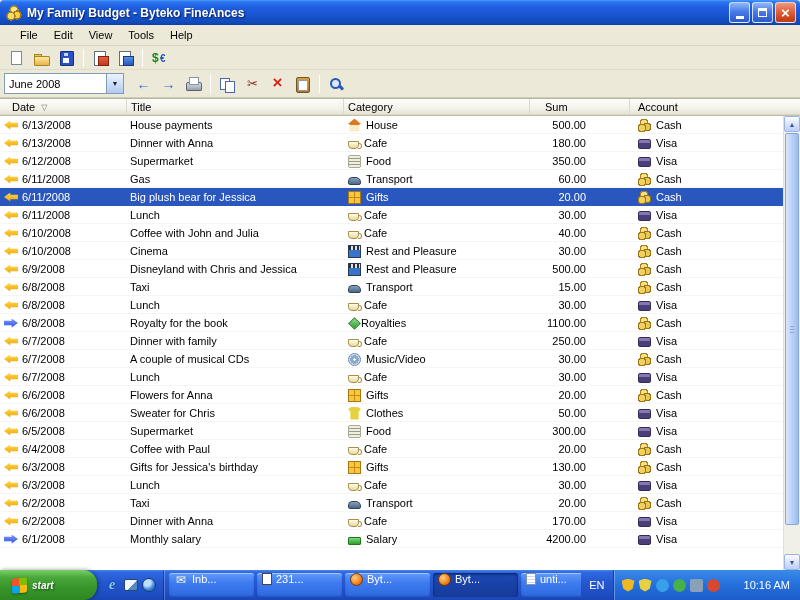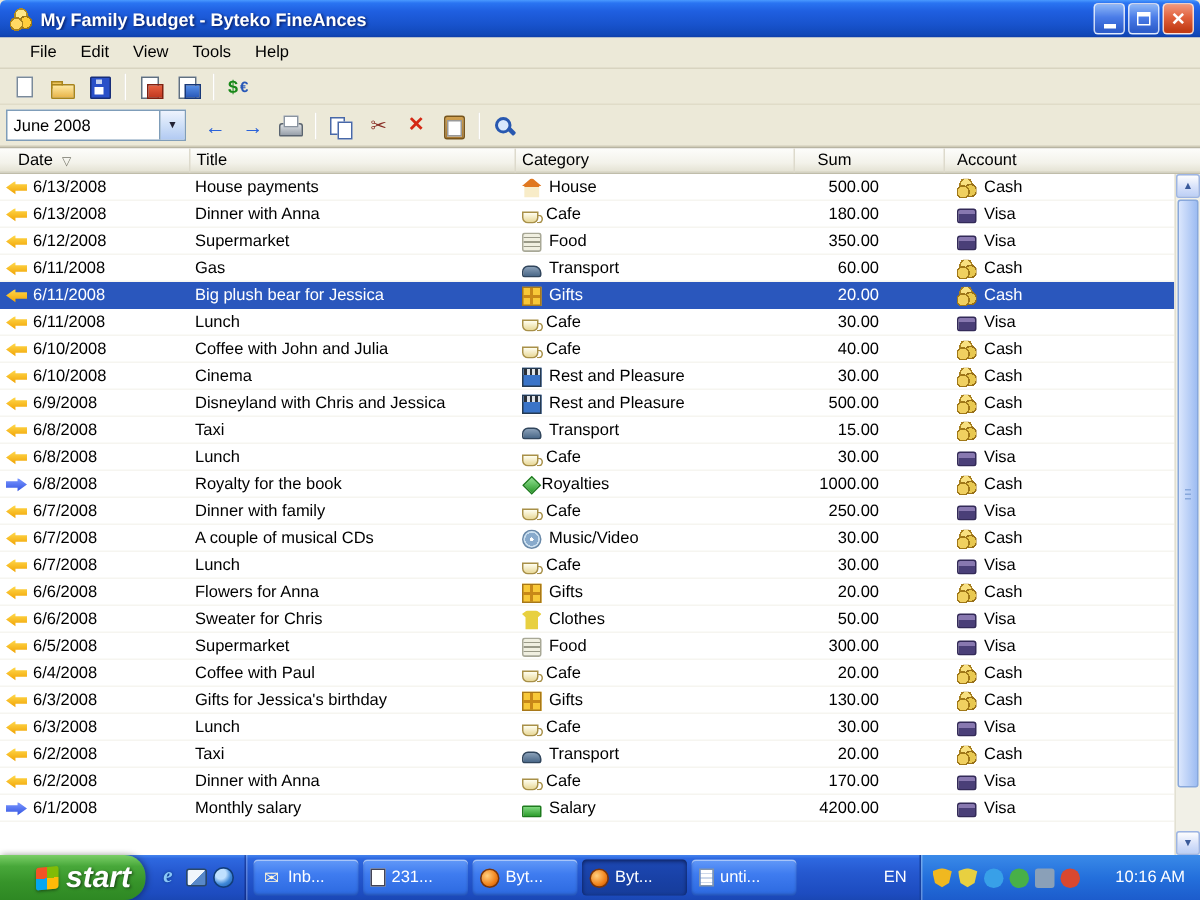--- a/index.html
+++ b/index.html
@@ -108,29 +108,29 @@
 .vscroll{position:absolute;top:17px;right:0;bottom:0;width:17px;background:#f1f0e7;border-left:1px solid #e2e0d2}
 .sb-btn{position:absolute;left:0;right:0;height:16px;background:linear-gradient(180deg,#fefefe,#d7e1fa 55%,#bccff5);border:1px solid #9cb4e4;border-radius:2px;display:flex;align-items:center;justify-content:center;color:#3a5a9a}
 .sb-btn span{font-size:7px;line-height:1}
 .sb-btn.up{top:0}
 .sb-btn.down{bottom:0}
 .sb-thumb{position:absolute;left:1px;right:1px;top:17px;height:392px;background:linear-gradient(90deg,#dae6fd,#b6cdf6 60%,#9dbcf2);border:1px solid #88a8dc;border-radius:2px}
 .sb-thumb::after{content:"";position:absolute;left:4px;right:4px;top:50%;height:1px;background:#88a8dc;box-shadow:0 -3px 0 #88a8dc,0 3px 0 #88a8dc}
 
 
 .taskbar{position:absolute;left:0;right:0;bottom:0;height:30px;background:linear-gradient(180deg,#4584ee 0%,#2e68e0 8%,#2558cf 40%,#1d4cc0 85%,#1a47b4 100%);display:flex;align-items:center}
-.start{height:30px;width:97px;flex:none;background:linear-gradient(180deg,#7bcf68 0%,#48a83a 25%,#37942a 60%,#2e8823 100%);border-radius:0 14px 14px 0;box-shadow:1px 0 4px rgba(0,0,0,.4);display:flex;align-items:center;gap:5px;padding-left:24px;color:#fff;font-weight:bold;font-style:italic;font-size:20px;text-shadow:1px 1px 2px rgba(0,0,0,.5)}
+.start{height:30px;width:97px;flex:none;background:linear-gradient(180deg,#7bcf68 0%,#48a83a 25%,#37942a 60%,#2e8823 100%);border-radius:0 14px 14px 0;box-shadow:1px 0 4px rgba(0,0,0,.4);display:flex;align-items:center;gap:5px;padding-left:12px;color:#fff;font-weight:bold;font-style:italic;font-size:10px;text-shadow:1px 1px 2px rgba(0,0,0,.5)}
 .winflag{width:15px;height:15px;border-radius:2px;background:conic-gradient(#81bc06 0 25%,#ffba08 0 50%,#05a6f0 0 75%,#f35325 0 100%);transform:skewY(-6deg);box-shadow:0 1px 2px rgba(0,0,0,.4);flex:none}
 .qlaunch{display:flex;align-items:center;gap:4px;padding:0 7px;height:100%;border-right:1px solid rgba(0,0,60,.35);box-shadow:1px 0 0 rgba(255,255,255,.25)}
 .ql{width:16px;height:16px;display:flex;align-items:center;justify-content:center}
 .ql-internet-explorer::before{content:"e";font:bold italic 14px "Liberation Serif",serif;color:#8ac8f8;text-shadow:0 0 2px #0a3878}
 .ql-show-desktop{width:14px;height:12px;background:linear-gradient(135deg,#f0f6fc 0 55%,#5888c8 55%);border:1px solid #2a4868;border-radius:2px}
 .ql-browser{width:14px;height:14px;border-radius:50%;background:radial-gradient(circle at 35% 30%,#bfe0ff 0 30%,#3f88d8 60%,#1a5aa8);border:1px solid #123e78}
 .twins{flex:1;display:flex;gap:3px;height:100%;align-items:center;padding-left:5px;overflow:hidden}
-.tkbtn{width:70px;height:24px;border-radius:3px;flex:none;background:linear-gradient(180deg,#639af8 0%,#3f7cf0 40%,#2f6ce2 90%);box-shadow:inset 0 1px 0 rgba(255,255,255,.45),inset 0 -1px 2px rgba(0,0,30,.25);color:#fff;font-size:11px;display:flex;align-items:center;gap:4px;padding:0 5px}
+.tkbtn{width:85px;height:24px;border-radius:3px;flex:none;background:linear-gradient(180deg,#639af8 0%,#3f7cf0 40%,#2f6ce2 90%);box-shadow:inset 0 1px 0 rgba(255,255,255,.45),inset 0 -1px 2px rgba(0,0,30,.25);color:#fff;font-size:11px;display:flex;align-items:flex-start;gap:4px;padding:0 5px}
 .tkbtn.active{background:linear-gradient(180deg,#1d48b4 0%,#1840a4 60%,#163c9a 100%);box-shadow:inset 0 1px 3px rgba(0,0,20,.6)}
 .tklabel{overflow:hidden;white-space:nowrap}
 .tkicon{width:14px;height:14px;flex:none;display:flex;align-items:center;justify-content:center}
 .tk-mail::before{content:"✉";font-size:12px;color:#fff6d8;line-height:1}
 .tk-doc{width:10px;height:12px;background:#fff;border:1px solid #445}
 .tk-browser{width:13px;height:13px;border-radius:50%;background:radial-gradient(circle at 35% 35%,#ffd080,#f08018 60%,#b84c08);border:1px solid #7a3408}
 .tk-notepad{width:10px;height:12px;background:repeating-linear-gradient(180deg,#fff 0 2px,#cdd8ea 2px 3px);border:1px solid #8094ac}
 .lang{color:#fff;font-size:11px;padding:0 8px}
 .tray{height:30px;display:flex;align-items:center;gap:20px;background:linear-gradient(180deg,#3a8ae8 0%,#2470dc 50%,#1c5ccc 100%);border-left:1px solid #1640a0;box-shadow:inset 1px 0 0 rgba(255,255,255,.3);padding:0 10px 0 8px}
 .tray-ic{width:13px;height:13px;display:inline-block;flex:none}
@@ -425,21 +425,21 @@
       <div class="trow">
         <span class="cell c-date">
           <span class="dir inc"></span>
           <span>6/8/2008</span>
         </span>
         <span class="cell c-title">Royalty for the book</span>
         <span class="cell c-cat">
           <span class="ci i-royalties"></span>
           <span>Royalties</span>
         </span>
-        <span class="cell c-sum">1000.00</span>
+        <span class="cell c-sum">1100.00</span>
         <span class="cell c-acct">
           <span class="ci i-cash"></span>
           <span>Cash</span>
         </span>
       </div>
       <div class="trow">
         <span class="cell c-date">
           <span class="dir exp"></span>
           <span>6/7/2008</span>
         </span>

